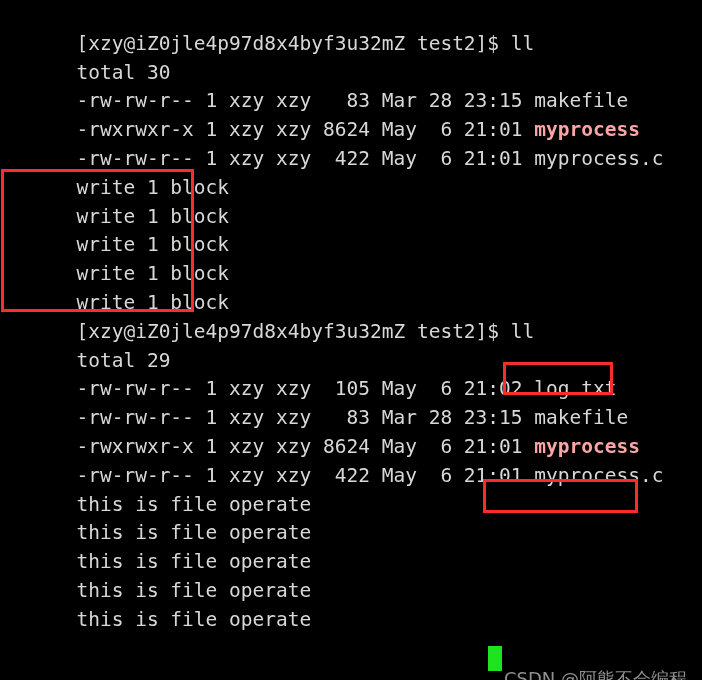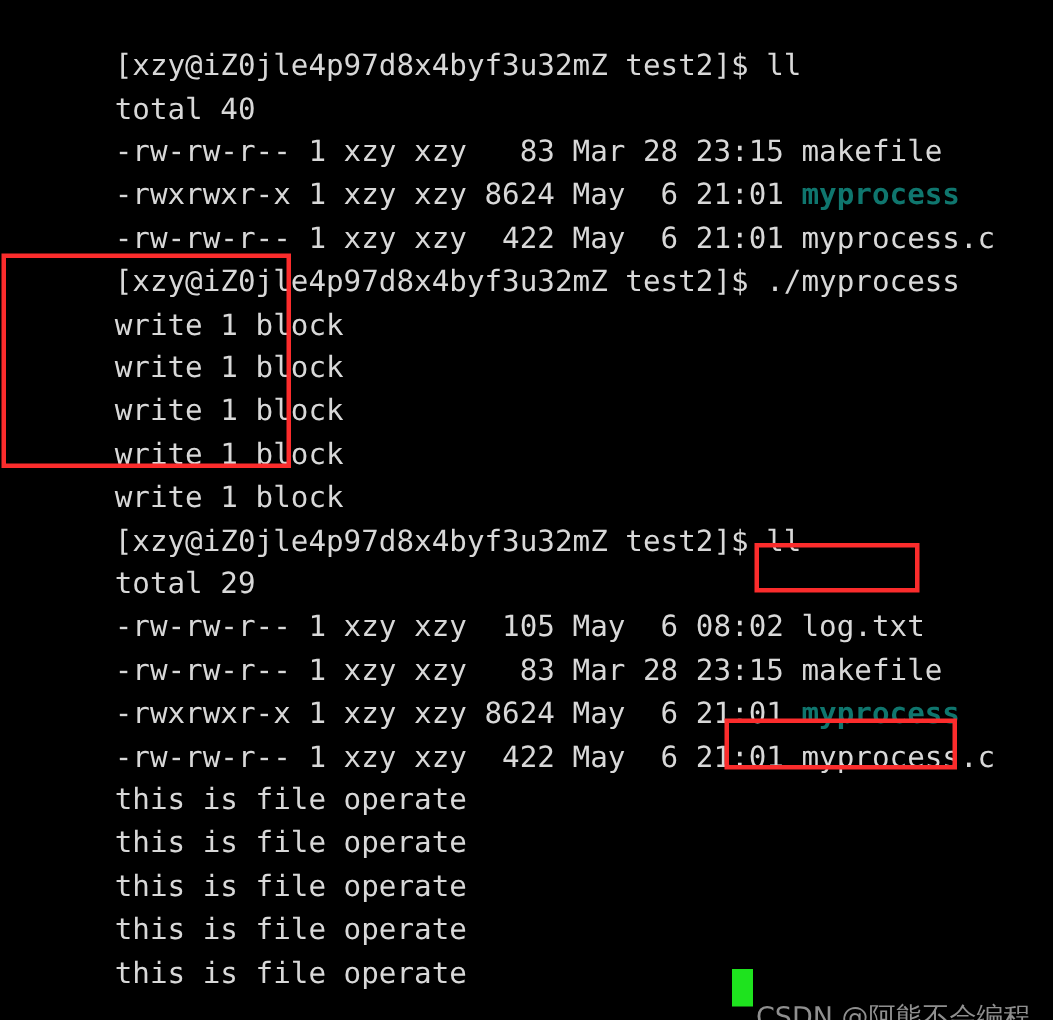--- a/index.html
+++ b/index.html
@@ -27,21 +27,21 @@
     right: 0;
     bottom: 0;
   }
   .line {
     height: 28.8px;
     white-space: pre;
     letter-spacing: 0px;
   }
   .txt-default { color: #d8d8d8; }
   .txt-exec {
-    color: #0f766e;
+    color: #fca5a5;
     font-weight: bold;
   }
   
   .annot-box {
     position: absolute;
     border: 3px solid #fb2c2c;
     box-sizing: border-box;
     pointer-events: none;
     background: transparent;
   }
@@ -89,38 +89,35 @@
 
 <div id="terminal">
 
   <div class="screen">
 
     <div class="line">
       <span class="txt-default">[xzy@iZ0jle4p97d8x4byf3u32mZ test2]$ ll</span>
     </div>
 
     <div class="line">
-      <span class="txt-default">total 40</span>
+      <span class="txt-default">total 30</span>
     </div>
 
     <div class="line">
       <span class="txt-default">-rw-rw-r-- 1 xzy xzy   83 Mar 28 23:15 makefile</span>
     </div>
 
     <div class="line">
       <span class="txt-default">-rwxrwxr-x 1 xzy xzy 8624 May  6 21:01 </span><span class="txt-exec">myprocess</span>
     </div>
 
     <div class="line">
       <span class="txt-default">-rw-rw-r-- 1 xzy xzy  422 May  6 21:01 myprocess.c</span>
     </div>
 
-    <div class="line">
-      <span class="txt-default">[xzy@iZ0jle4p97d8x4byf3u32mZ test2]$ ./myprocess</span>
-    </div>
 
     <div class="line">
       <span class="txt-default">write 1 block</span>
     </div>
 
     <div class="line">
       <span class="txt-default">write 1 block</span>
     </div>
 
     <div class="line">
@@ -137,21 +134,21 @@
 
     <div class="line">
       <span class="txt-default">[xzy@iZ0jle4p97d8x4byf3u32mZ test2]$ ll</span>
     </div>
 
     <div class="line">
       <span class="txt-default">total 29</span>
     </div>
 
     <div class="line">
-      <span class="txt-default">-rw-rw-r-- 1 xzy xzy  105 May  6 08:02 log.txt</span>
+      <span class="txt-default">-rw-rw-r-- 1 xzy xzy  105 May  6 21:02 log.txt</span>
     </div>
 
     <div class="line">
       <span class="txt-default">-rw-rw-r-- 1 xzy xzy   83 Mar 28 23:15 makefile</span>
     </div>
 
     <div class="line">
       <span class="txt-default">-rwxrwxr-x 1 xzy xzy 8624 May  6 21:01 </span><span class="txt-exec">myprocess</span>
     </div>
 

